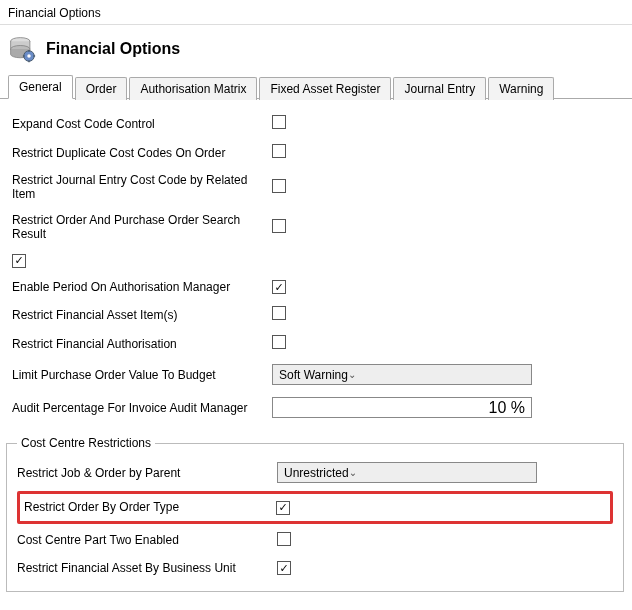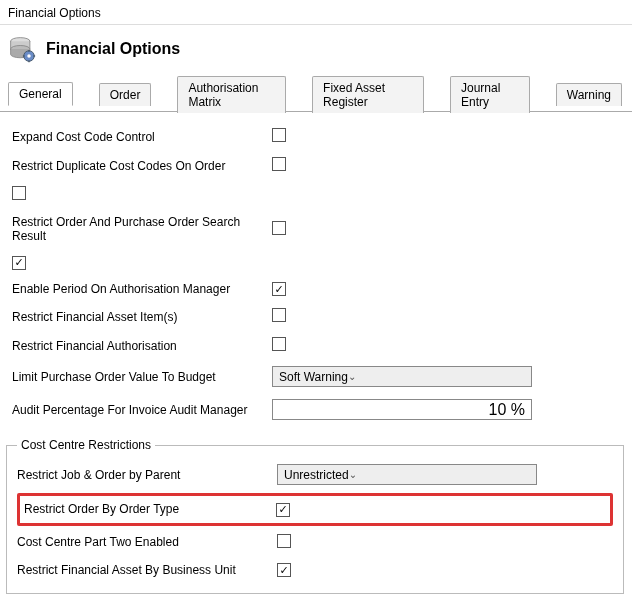--- a/index.html
+++ b/index.html
@@ -23,25 +23,24 @@
     padding: 10px 8px 8px 8px;
     gap: 10px;
   }
   .header .title {
     font-size: 16px;
     font-weight: bold;
   }
   .db-icon { width: 28px; height: 28px; }
   .tab-strip {
     display: flex;
-    align-items: center;
+    align-items: flex-end;
     padding: 0 8px;
     border-bottom: 1px solid #aaa;
     margin-top: 4px;
-    gap: 24px;
   }
   .tab {
     padding: 4px 10px;
     border: 1px solid #aaa;
     border-bottom: none;
     background: #f3f3f3;
     margin-right: 2px;
     margin-bottom: -1px;
     border-top-left-radius: 2px;
     border-top-right-radius: 2px;
@@ -168,20 +167,21 @@
 
   <div class="row">
     <span class="label">Expand Cost Code Control</span>
     <span class="control"><span class="checkbox"></span></span>
   </div>
   <div class="row">
     <span class="label">Restrict Duplicate Cost Codes On Order</span>
     <span class="control"><span class="checkbox"></span></span>
   </div>
   <div class="row">
+    <span class="label">Restrict Journal Entry Cost Code by Related Item</span>
     <span class="control"><span class="checkbox"></span></span>
   </div>
   <div class="row">
     <span class="label">Restrict Order And Purchase Order Search Result</span>
     <span class="control"><span class="checkbox"></span></span>
   </div>
   <div class="row">
     <span class="control"><span class="checkbox checked"></span></span>
   </div>
   <div class="row">

